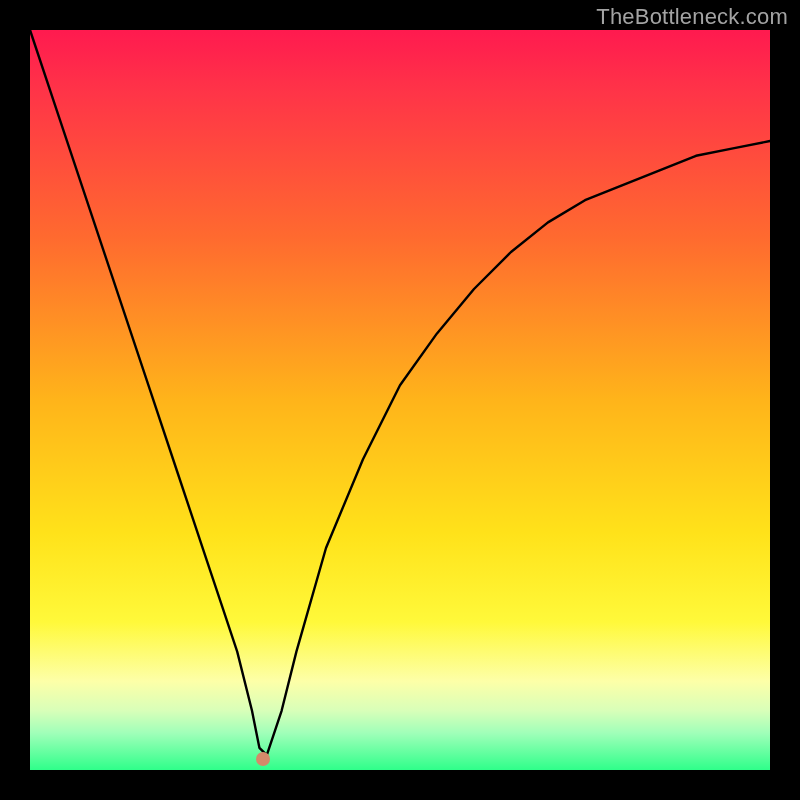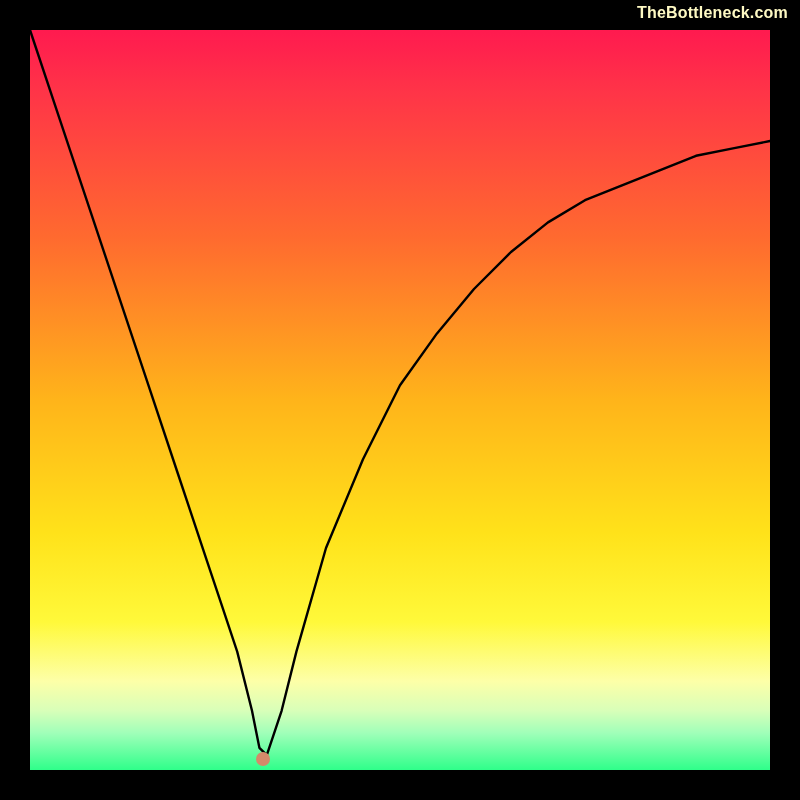--- a/index.html
+++ b/index.html
@@ -36,23 +36,23 @@
       #fdffa8 88%,
       #d8ffb9 92%,
       #a0ffb9 95%,
       #2fff8a 100%
     );
   }
   .watermark {
     position: absolute;
     top: 4px;
     right: 12px;
-    color: #fef9c3;
-    font-size: 16px;
-    font-weight: 700;
+    color: #a3a3a3;
+    font-size: 22px;
+    font-weight: 400;
     letter-spacing: 0.2px;
   }
   svg.curve {
     position: absolute;
     top: 0;
     left: 0;
     width: 740px;
     height: 740px;
     overflow: visible;
   }

